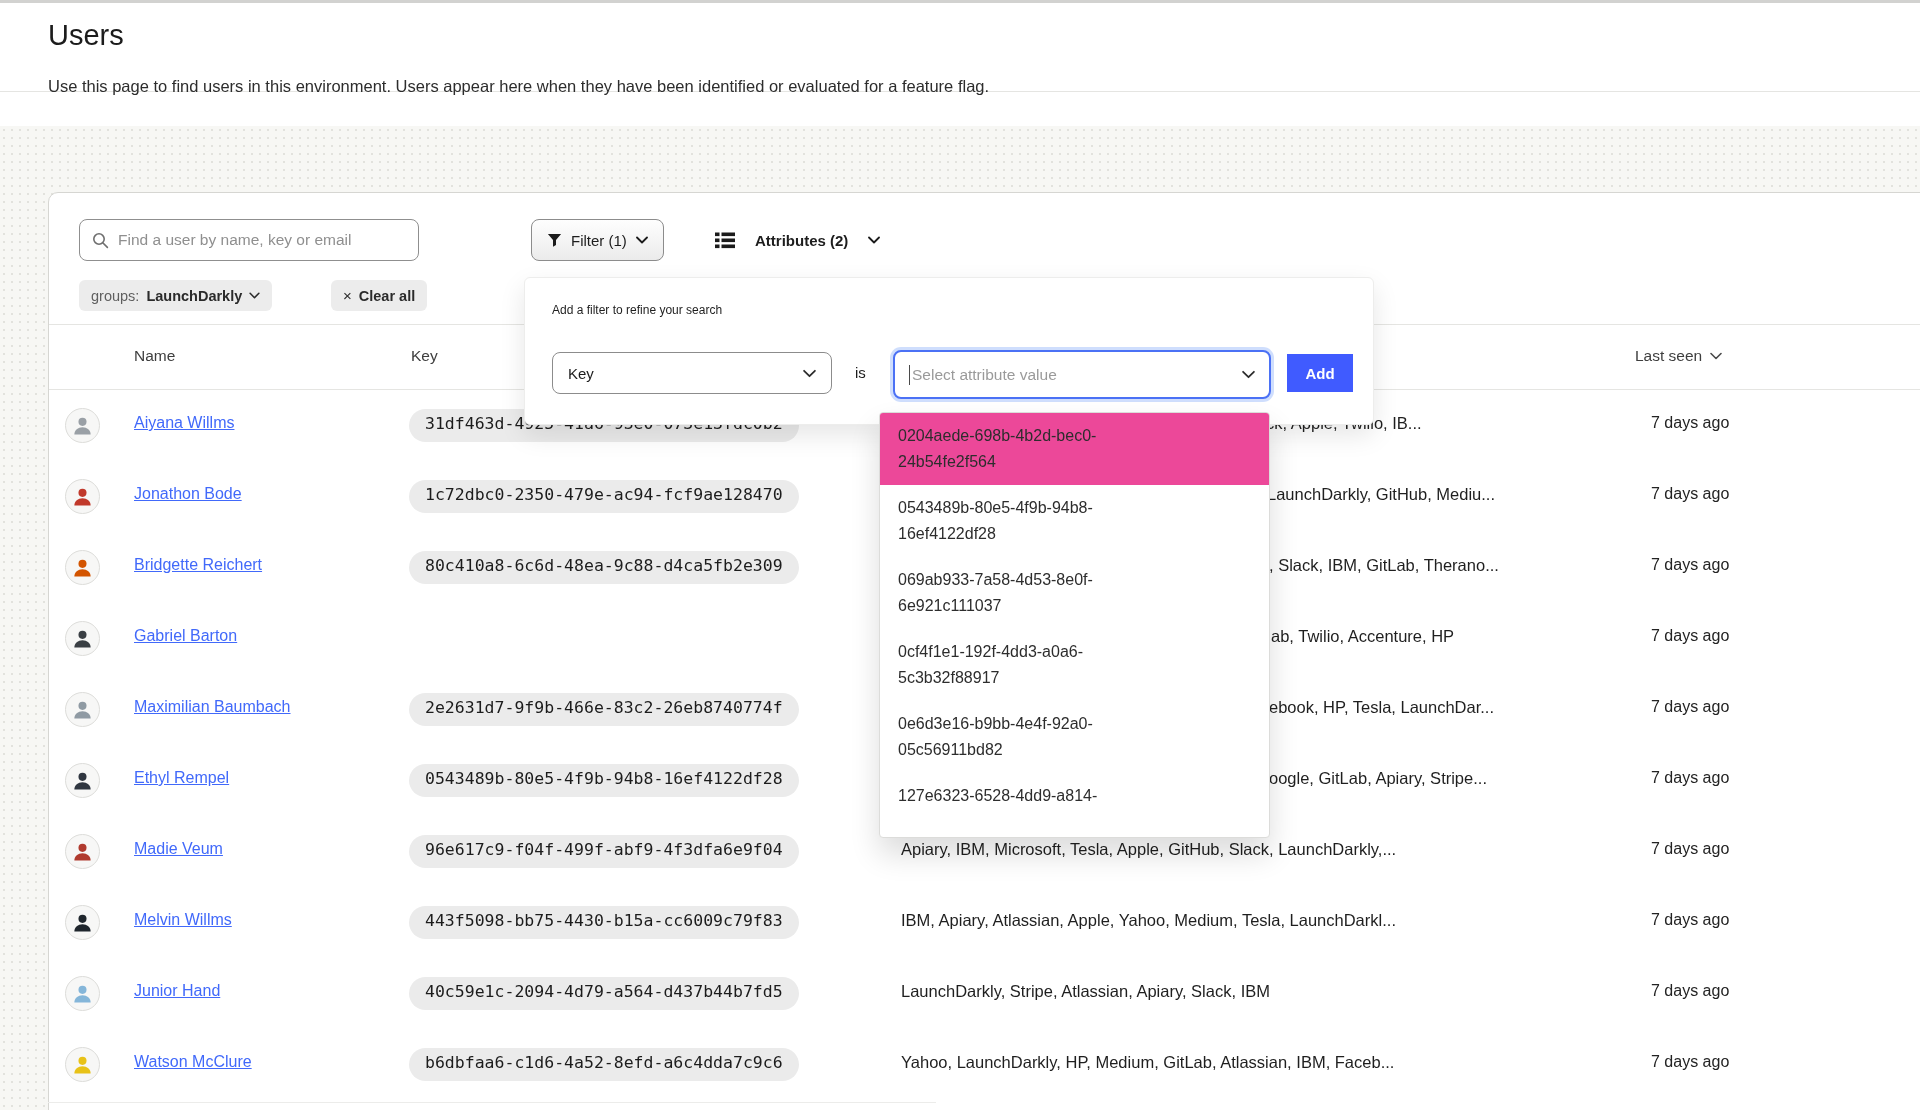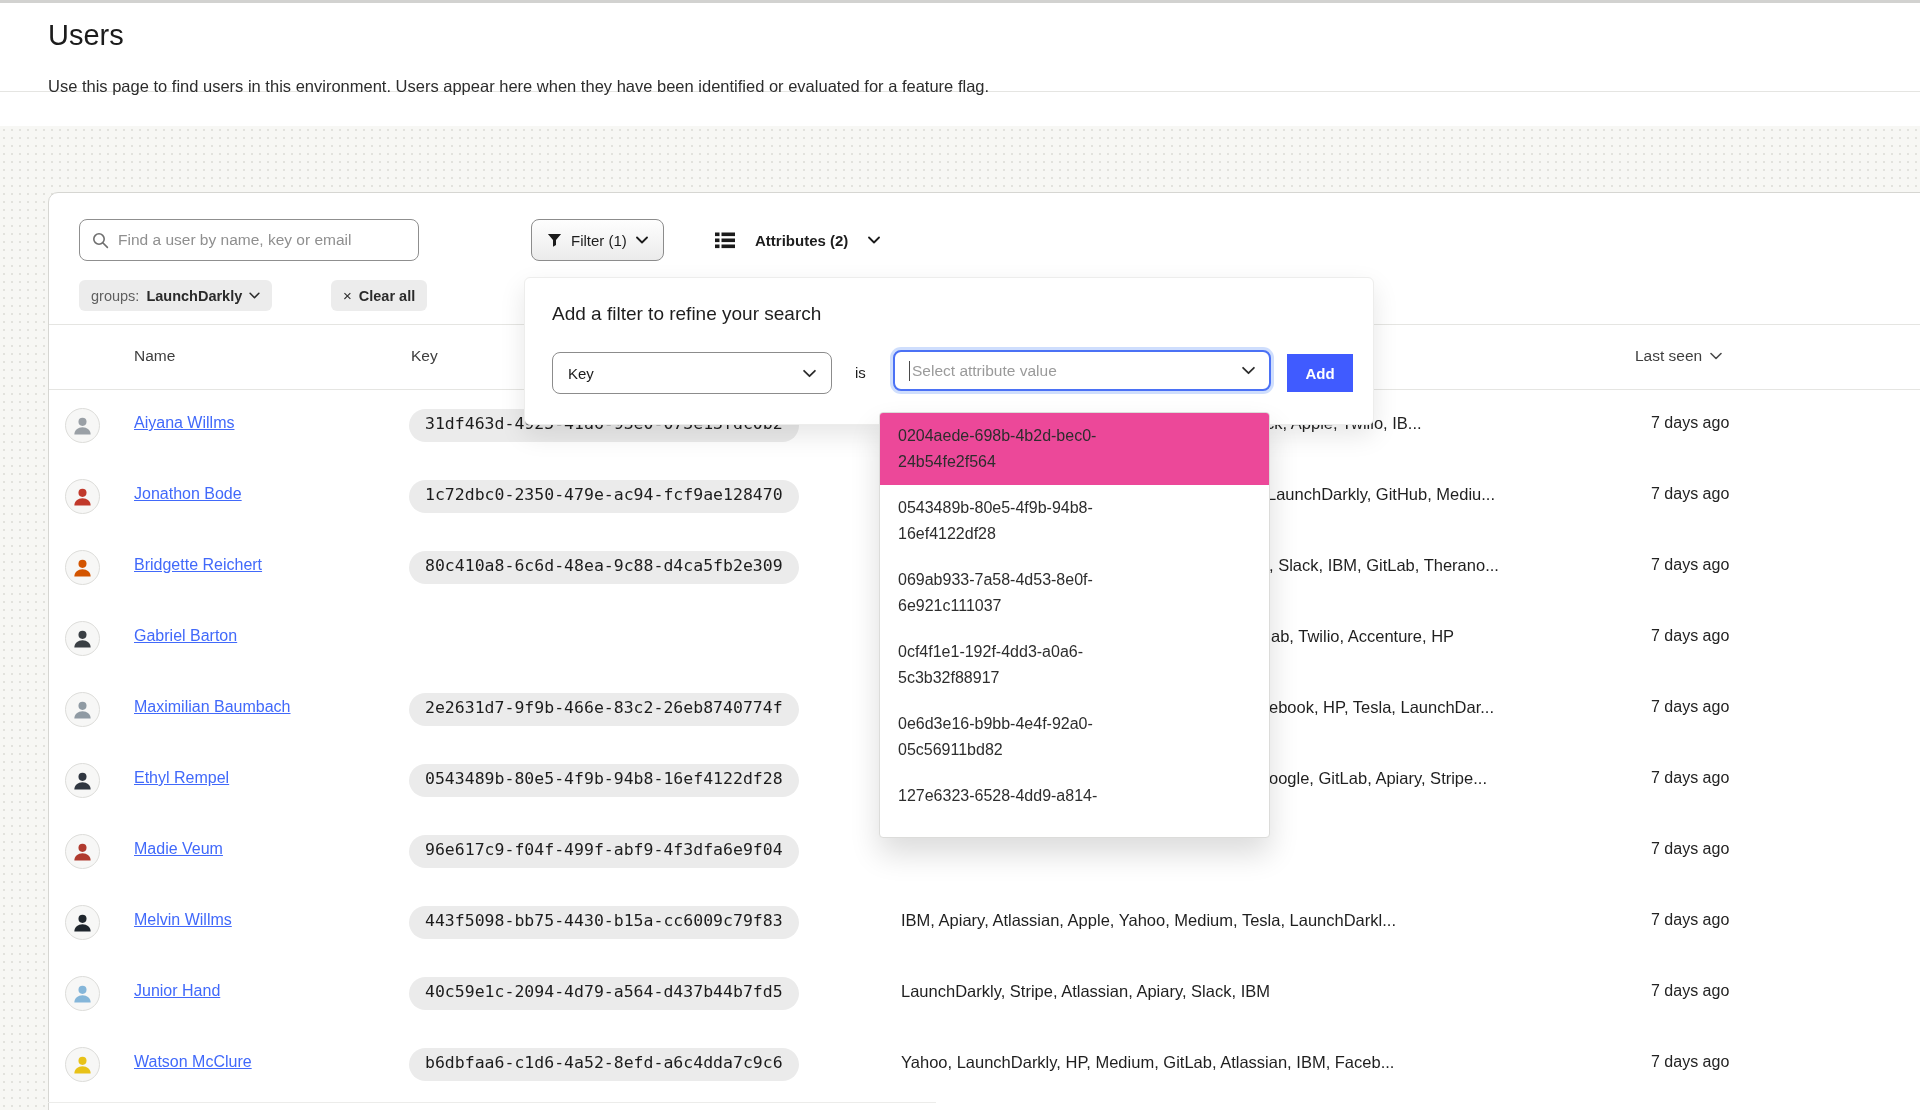--- a/index.html
+++ b/index.html
@@ -75,27 +75,27 @@
     font-size:16.5px; color:#1c1c1c; white-space:nowrap; }
   .uattrs { position:absolute; left:852px; top:24px; width:730px; font-size:16.5px; color:#1f1f1f;
     white-space:nowrap; overflow:hidden; display:block; }
   .ulast { position:absolute; left:1602px; top:24px; font-size:16px; color:#232323; }
 
   .bottom-line { position:absolute; left:48px; top:1102px; width:888px; height:1px; background:#ececea; }
 
   
   .popover { position:absolute; left:524px; top:277px; width:850px; height:148px; background:#fff;
     border:1px solid #ededec; border-radius:6px; box-shadow:0 10px 26px rgba(0,0,0,.10); z-index:10; }
-  .popover-title { position:absolute; left:27px; top:25px; font-size:19px; color:#1e1e1e; }
+  .popover-title { position:absolute; left:27px; top:25px; font-size:12px; color:#1e1e1e; }
   .key-select { position:absolute; left:27px; top:74px; width:280px; height:42px;
     border:1px solid #8c8c8c; border-radius:8px; background:#fff;
     display:flex; align-items:center; justify-content:space-between; padding:0 15px;
     font-size:15px; color:#1d1d1d; cursor:pointer; }
   .op-is { position:absolute; left:330px; top:86px; font-size:15px; color:#1d1d1d; }
-  .value-combo { position:absolute; left:368px; top:72px; width:378px; height:41px;
+  .value-combo { position:absolute; left:368px; top:72px; width:378px; height:49px;
     border:2px solid #4b71f5; border-radius:8px; background:#fff;
     box-shadow:0 0 0 3px rgba(84,136,248,.28);
     display:flex; align-items:center; justify-content:space-between; padding:0 14px; cursor:text; }
   .combo-left { display:flex; align-items:center; gap:2px; }
   .caret { width:1px; height:20px; background:#4a4a4a; display:inline-block; }
   .combo-placeholder { font-size:15.5px; color:#9a9a9a; }
   .add-btn { position:absolute; left:762px; top:76px; width:66px; height:38px;
     background:#405BFF; color:#fff; border:none; border-radius:0;
     font-size:15px; font-weight:700; font-family:"Liberation Sans", sans-serif; cursor:pointer; }
 
@@ -274,20 +274,21 @@
     <span class="avatar">
       <svg viewBox="0 0 24 24">
         <g fill="#b03a2e">
           <circle cx="12" cy="8.2" r="4.2"></circle>
           <path d="M3.5 21.5c0-4.6 3.8-7.6 8.5-7.6s8.5 3 8.5 7.6z"></path>
         </g>
       </svg>
     </span>
     <a class="uname">Madie Veum</a>
     <code class="ukey">96e617c9-f04f-499f-abf9-4f3dfa6e9f04</code>
+    <span class="uattrs" style="padding-left: 0px;">Apiary, IBM, Microsoft, Tesla, Apple, GitHub, Slack, LaunchDarkly,...</span>
     <span class="ulast">7 days ago</span>
   </div>
 
   <div class="trow">
     <span class="avatar">
       <svg viewBox="0 0 24 24">
         <g fill="#1f262d">
           <circle cx="12" cy="8.2" r="4.2"></circle>
           <path d="M3.5 21.5c0-4.6 3.8-7.6 8.5-7.6s8.5 3 8.5 7.6z"></path>
         </g>

